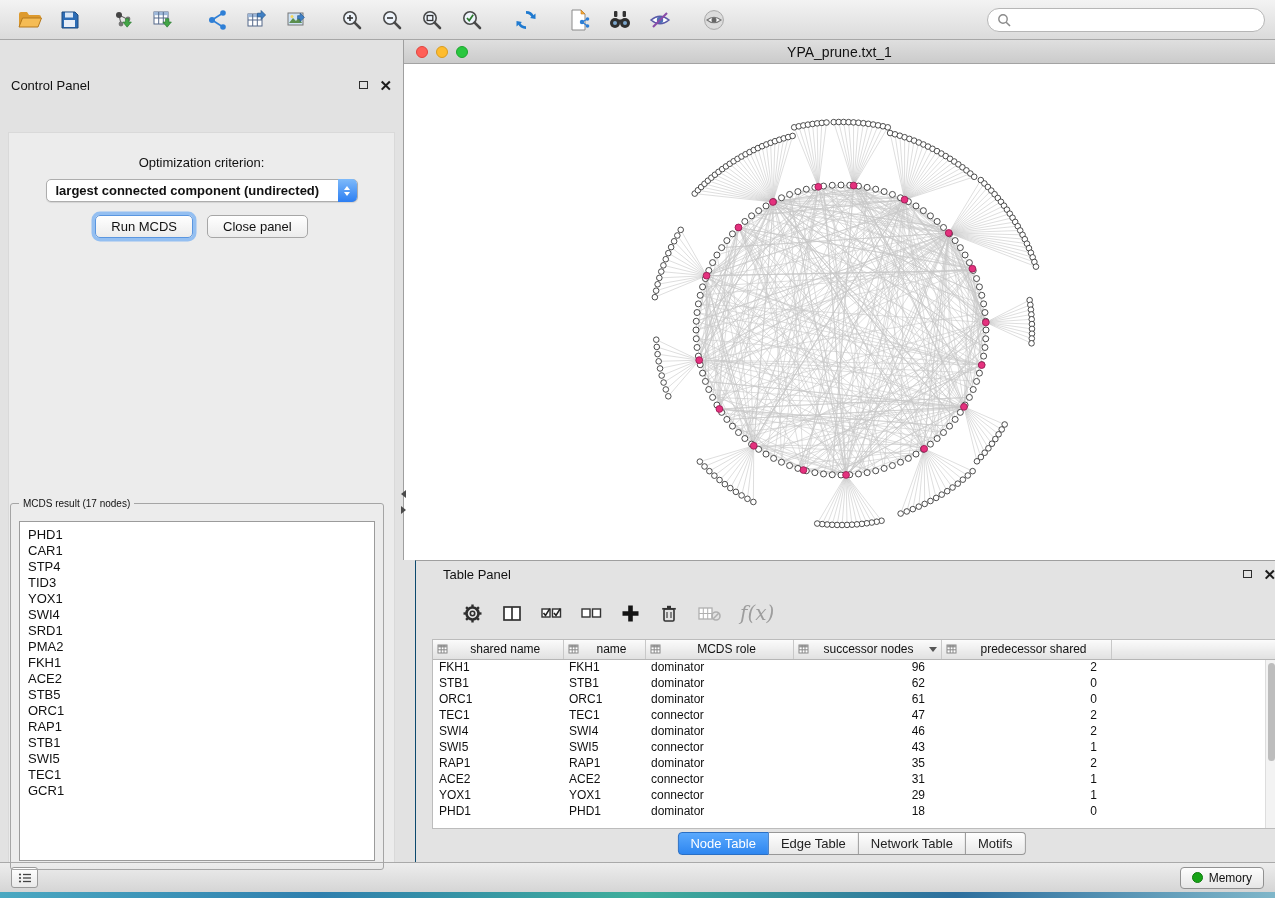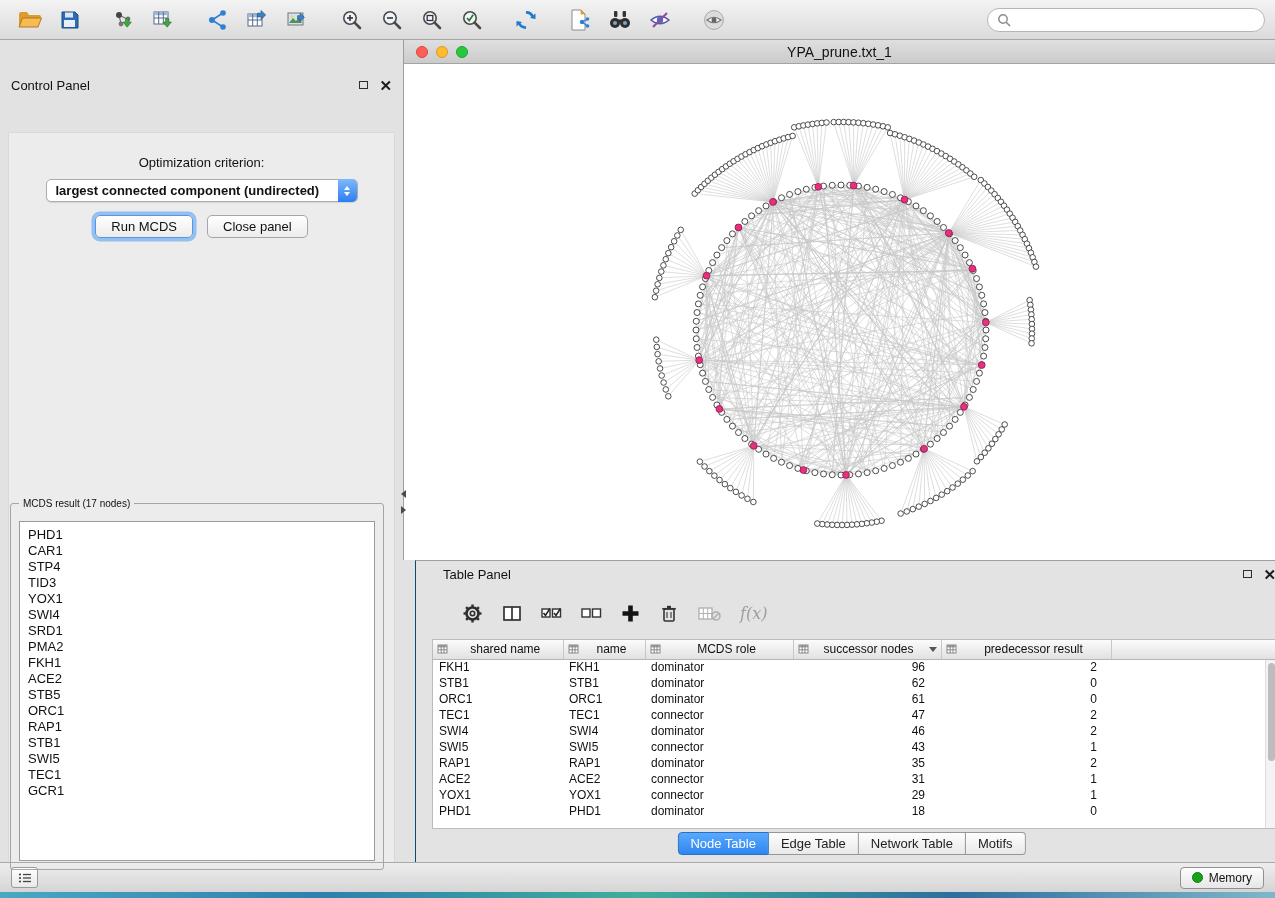--- a/index.html
+++ b/index.html
@@ -81,21 +81,21 @@
   #splitter-handle { position:absolute; left:400px; top:482px; width:7px; height:40px; z-index:5;
     display:flex; flex-direction:column; align-items:center; justify-content:center; gap:8px; }
   .tri-l { width:0;height:0;border-top:4px solid transparent;border-bottom:4px solid transparent;border-right:5px solid #4a4a4a; }
   .tri-r { width:0;height:0;border-top:4px solid transparent;border-bottom:4px solid transparent;border-left:5px solid #4a4a4a; }
 
   
   #table-panel { position:absolute; left:415px; top:560px; width:872px; height:302px;
     background:#e3e3e3; border-left:1px solid #0c4a6e; border-top:1px solid #9f9f9f;padding-left:16px; }
   .tp-toolbar { height:40px; display:flex; align-items:center; gap:19px; padding-left:30px; margin-top:6px; }
   .tp-icon { display:flex; align-items:center; cursor:default; }
-  .fx-label { font-family:"DejaVu Serif", serif; font-style:italic; font-size:16px; color:#9d9d9d; }
+  .fx-label { font-family:"DejaVu Serif", serif; font-style:italic; font-size:20px; color:#9d9d9d; }
 
   .tp-table-wrap { position:absolute; left:16px; right:10px; top:78px; height:190px;
     background:#fff; border:1px solid #bcbcbc; overflow:hidden; }
   table { border-collapse:collapse; table-layout:fixed; width:100%; }
   th { height:19px; background:linear-gradient(#fbfbfb,#e1e1e1); border-right:1px solid #c8c8c8;
     border-bottom:1px solid #b6b6b6; font-weight:normal; font-size:12px; padding:0 4px; cursor:default; }
   .th-in { display:flex; align-items:center; gap:4px; }
   .th-label { flex:1; text-align:center; white-space:nowrap; overflow:hidden; }
   .sort-arrow { width:0; height:0; border-left:4px solid transparent; border-right:4px solid transparent;
     border-top:5px solid #555; flex:none; }
@@ -1330,21 +1330,21 @@
             </th>
           <th>
               <span class="th-in">
                 <svg width="11" height="10" viewBox="0 0 11 10">
                   <rect x="1" y="1" width="9" height="8" fill="#fff" stroke="#888"></rect>
                   <rect x="1" y="1" width="9" height="2.4" fill="#9a9a9a"></rect>
                   <line x1="4.2" y1="1" x2="4.2" y2="9" stroke="#888"></line>
                   <line x1="7" y1="1" x2="7" y2="9" stroke="#888"></line>
                   <line x1="1" y1="5.8" x2="10" y2="5.8" stroke="#888"></line>
                 </svg>
-                <span class="th-label">predecessor result</span>
+                <span class="th-label">predecessor shared</span>
               </span>
             </th>
           <th></th>
         </tr>
       </thead>
       <tbody>
           <tr>
             <td class="c0">FKH1</td>
             <td class="c1">FKH1</td>
             <td class="c2">dominator</td>

